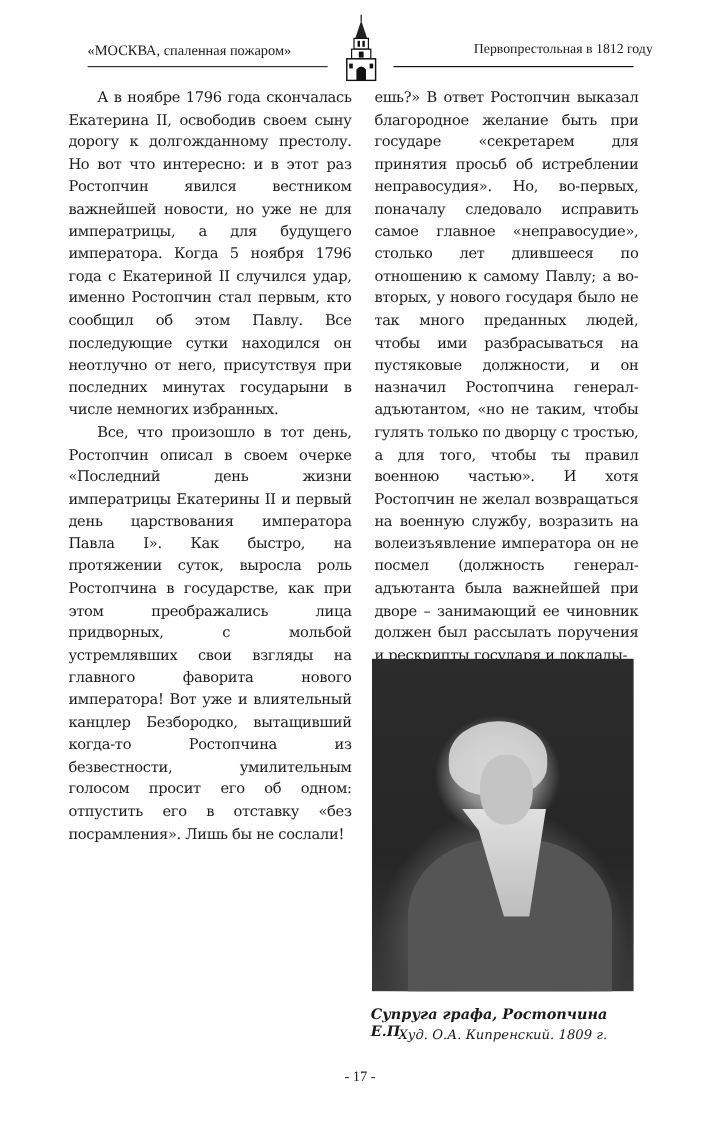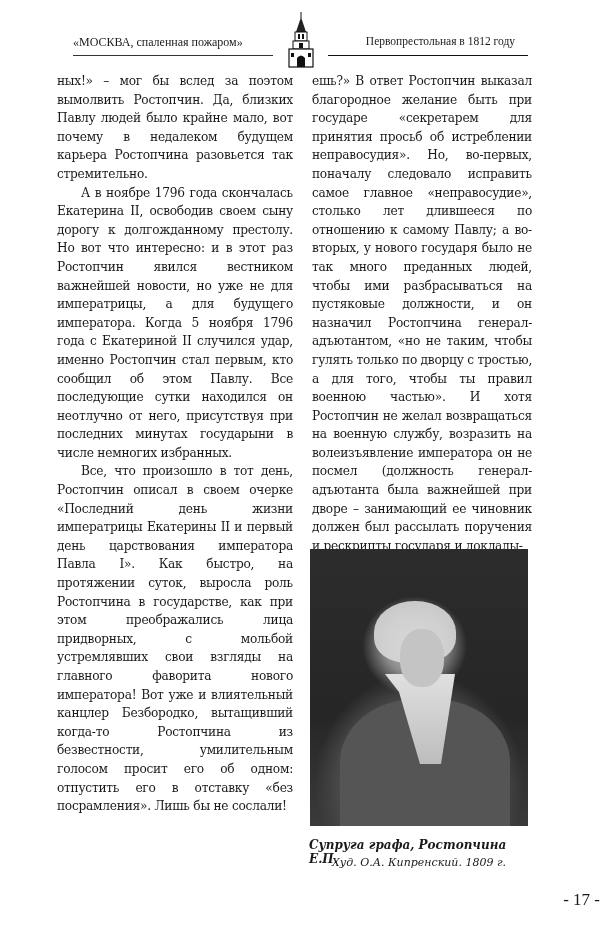--- a/index.html
+++ b/index.html
@@ -1,34 +1,34 @@
 <!DOCTYPE html>
 <html><head>
   <meta charset="utf-8">
   <style>
     html, body { margin: 0; padding: 0; background: #ffffff; }
     body { width: 600px; height: 939px; position: relative; overflow: hidden; font-family: "DejaVu Serif", "Liberation Serif", serif; color: #1a1a1a; }
     .header-left { position: absolute; left: 73px; top: 35px; font-size: 12px; font-family: "Liberation Serif", serif; }
     .header-left-rule { position: absolute; left: 73px; top: 55px; width: 200px; height: 0; border-top: 1px solid #333; }
-    .header-right { position: absolute; right: 85px; top: 35px; font-size: 11.5px; font-family: "Liberation Serif", serif; }
+    .header-right { position: absolute; right: 56px; top: 35px; font-size: 11.5px; font-family: "Liberation Serif", serif; }
     .header-right-rule { position: absolute; left: 328px; top: 55px; width: 200px; height: 0; border-top: 1.5px solid #111; }
     .tower { position: absolute; left: 285px; top: 12px; width: 32px; height: 56px; }
     .col { position: absolute; top: 72px; width: 236px; font-size: 12.2px; line-height: 18.6px; text-align: justify; font-family: "DejaVu Serif", serif; letter-spacing: -0.25px; }
     .col p { margin: 0; }
     .col p.indent { text-indent: 24px; }
     .col-left { left: 57px; }
     .col-right { left: 312px; width: 220px; }
     .portrait { position: absolute; left: 310px; top: 549px; width: 218px; height: 277px; background: radial-gradient(ellipse 40% 30% at 48% 35%, #cfcfcf 0%, #8a8a8a 35%, transparent 60%), radial-gradient(ellipse 60% 50% at 50% 85%, #6b6b6b 0%, #4a4a4a 60%, transparent 80%), linear-gradient(180deg, #2c2c2c 0%, #262626 60%, #3a3a3a 100%); overflow: hidden; }
     .portrait .bonnet { position: absolute; left: 64px; top: 52px; width: 82px; height: 62px; border-radius: 50% 50% 40% 40%; background: #d8d8d8; opacity: 0.9; }
     .portrait .face { position: absolute; left: 90px; top: 80px; width: 44px; height: 58px; border-radius: 45%; background: #c4c4c4; }
     .portrait .collar { position: absolute; left: 75px; top: 125px; width: 70px; height: 90px; background: linear-gradient(180deg, #e0e0e0, #bdbdbd); clip-path: polygon(0 0, 100% 0, 80% 100%, 50% 100%, 20% 20%); }
     .portrait .dress { position: absolute; left: 30px; top: 150px; width: 170px; height: 140px; border-radius: 45% 45% 0 0; background: #555; }
     .caption-title { position: absolute; left: 309px; width: 220px; top: 838px; font-size: 12px; font-weight: bold; font-style: italic; font-family: "DejaVu Serif", serif; }
     .caption-sub { position: absolute; left: 309px; width: 220px; top: 856px; text-align: center; font-size: 11px; font-style: italic; font-family: "DejaVu Serif", serif; }
-    .page-number { position: absolute; left: 0; width: 600px; top: 890px; text-align: right; font-size: 17px; font-family: "Liberation Serif", serif; }
+    .page-number { position: absolute; left: 0; width: 600px; top: 890px; text-align: center; font-size: 12px; font-family: "Liberation Serif", serif; }
   </style>
 </head>
 <body>
 
 <div>
   <div class="header-left">«МОСКВА, спаленная пожаром»</div>
   <div class="header-left-rule"></div>
   <svg class="tower" viewBox="0 0 32 56">
     <line x1="16" y1="0" x2="16" y2="6" stroke="#111" stroke-width="1"></line>
     <polygon points="16,5 11,20 21,20" fill="#222"></polygon>
@@ -40,21 +40,20 @@
     <rect x="4" y="37" width="24" height="18" fill="#fff" stroke="#111" stroke-width="1.2"></rect>
     <path d="M12 55 L12 46 Q16 41 20 46 L20 55 Z" fill="#111"></path>
     <rect x="6" y="41" width="3" height="4" fill="#111"></rect>
     <rect x="23" y="41" width="3" height="4" fill="#111"></rect>
   </svg>
   <div class="header-right">Первопрестольная в 1812 году</div>
   <div class="header-right-rule"></div>
 </div>
 
 <div class="col col-left">
-  <p>ных!» – мог бы вслед за поэтом вымолвить Ростопчин. Да, близких Павлу людей было крайне мало, вот почему в недалеком будущем карьера Ростопчина разовьется так стремительно.</p>
   <p class="indent">А в ноябре 1796 года скончалась Екатерина II, освободив своем сыну дорогу к долгожданному престолу. Но вот что интересно: и в этот раз Ростопчин явился вестником важнейшей новости, но уже не для императрицы, а для будущего императора. Когда 5 ноября 1796 года с Екатериной II случился удар, именно Ростопчин стал первым, кто сообщил об этом Павлу. Все последующие сутки находился он неотлучно от него, присутствуя при последних минутах государыни в числе немногих избранных.</p>
   <p class="indent">Все, что произошло в тот день, Ростопчин описал в своем очерке «Последний день жизни императрицы Екатерины II и первый день царствования императора Павла I». Как быстро, на протяжении суток, выросла роль Ростопчина в государстве, как при этом преображались лица придворных, с мольбой устремлявших свои взгляды на главного фаворита нового императора! Вот уже и влиятельный канцлер Безбородко, вытащивший когда-то Ростопчина из безвестности, умилительным голосом просит его об одном: отпустить его в отставку «без посрамления». Лишь бы не сослали!</p>
 </div>
 
 <div class="col col-right">
   <p>ешь?» В ответ Ростопчин выказал благородное желание быть при государе «секретарем для принятия просьб об истреблении неправосудия». Но, во-первых, поначалу следовало исправить самое главное «неправосудие», столько лет длившееся по отношению к самому Павлу; а во-вторых, у нового государя было не так много преданных людей, чтобы ими разбрасываться на пустяковые должности, и он назначил Ростопчина генерал-адъютантом, «но не таким, чтобы гулять только по дворцу с тростью, а для того, чтобы ты правил военною частью». И хотя Ростопчин не желал возвращаться на военную службу, возразить на волеизъявление императора он не посмел (должность генерал-адъютанта была важнейшей при дворе – занимающий ее чиновник должен был рассылать поручения и рескрипты государя и доклады-</p>
 </div>
 
 <div class="portrait">
   <div class="dress"></div>

